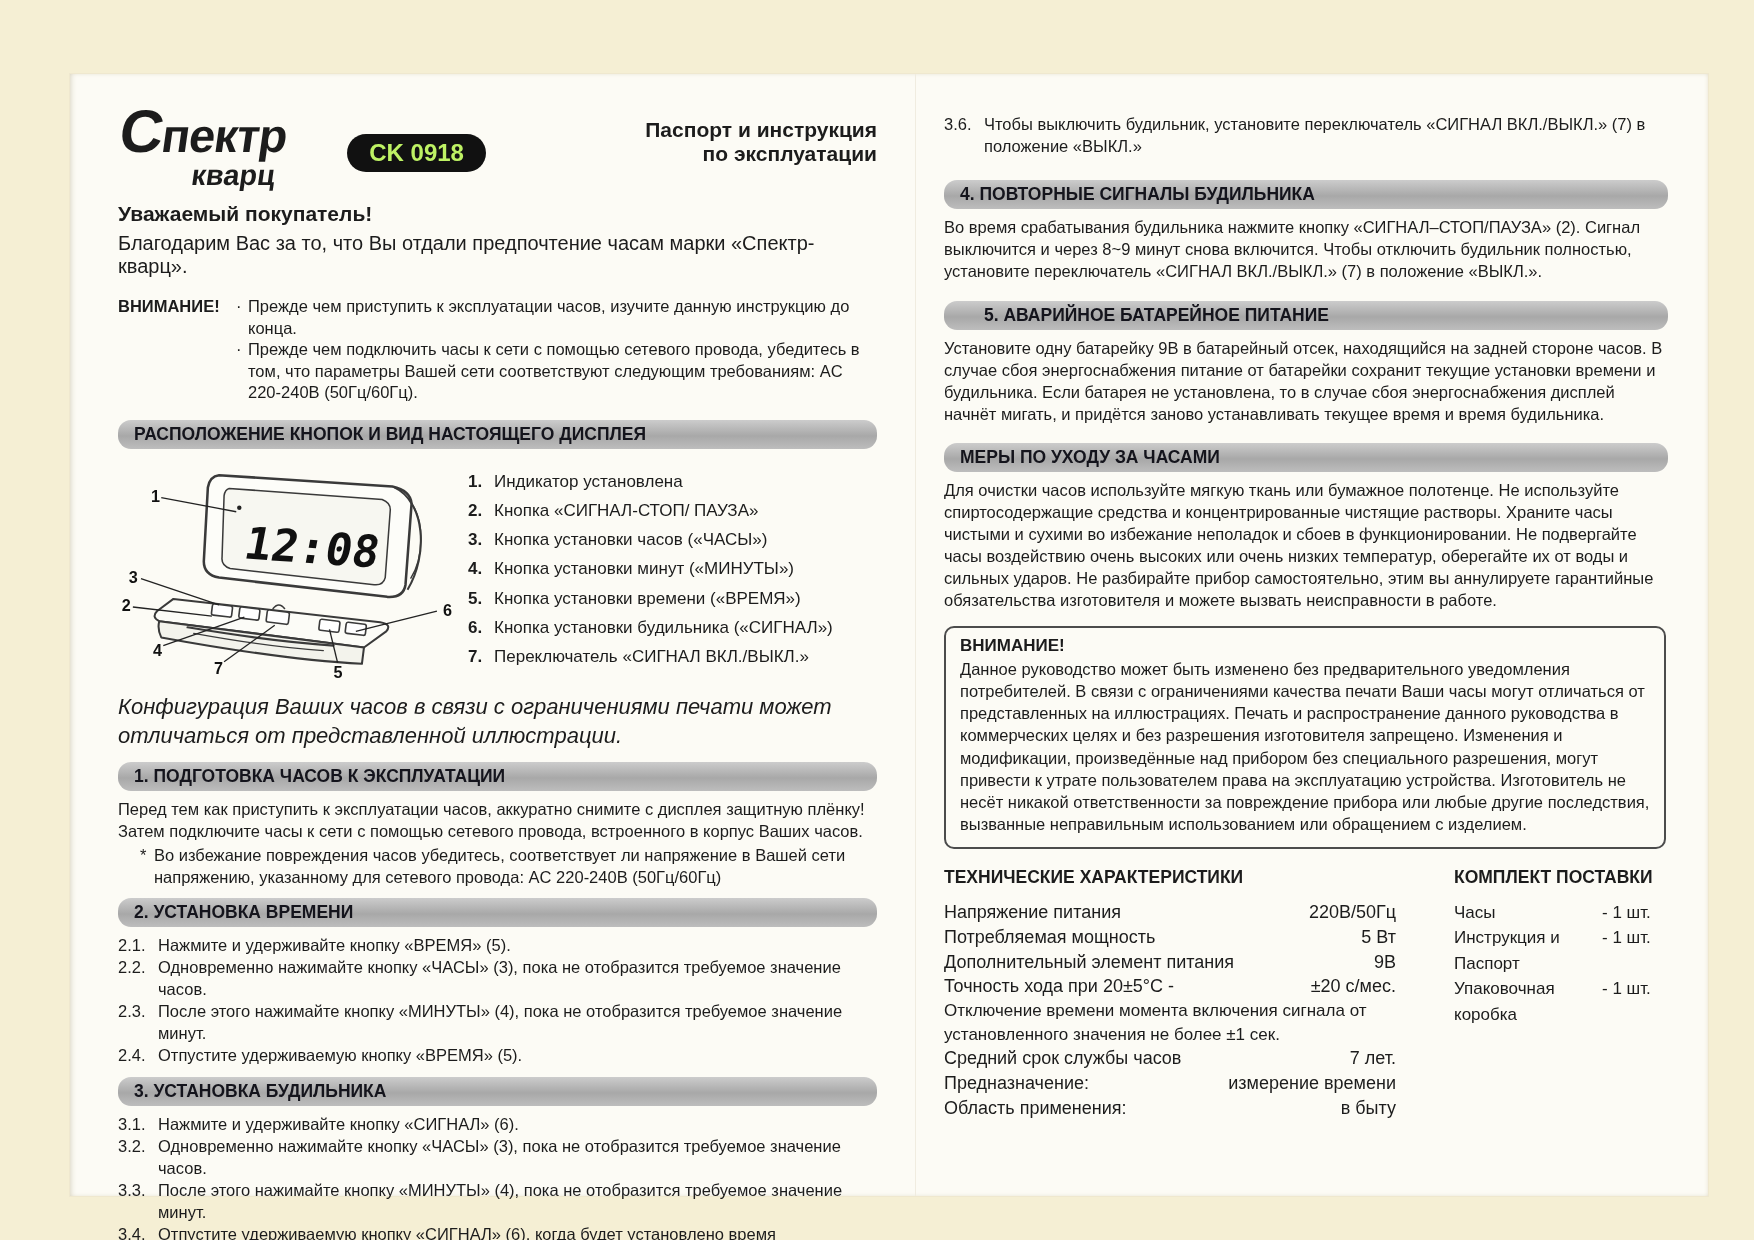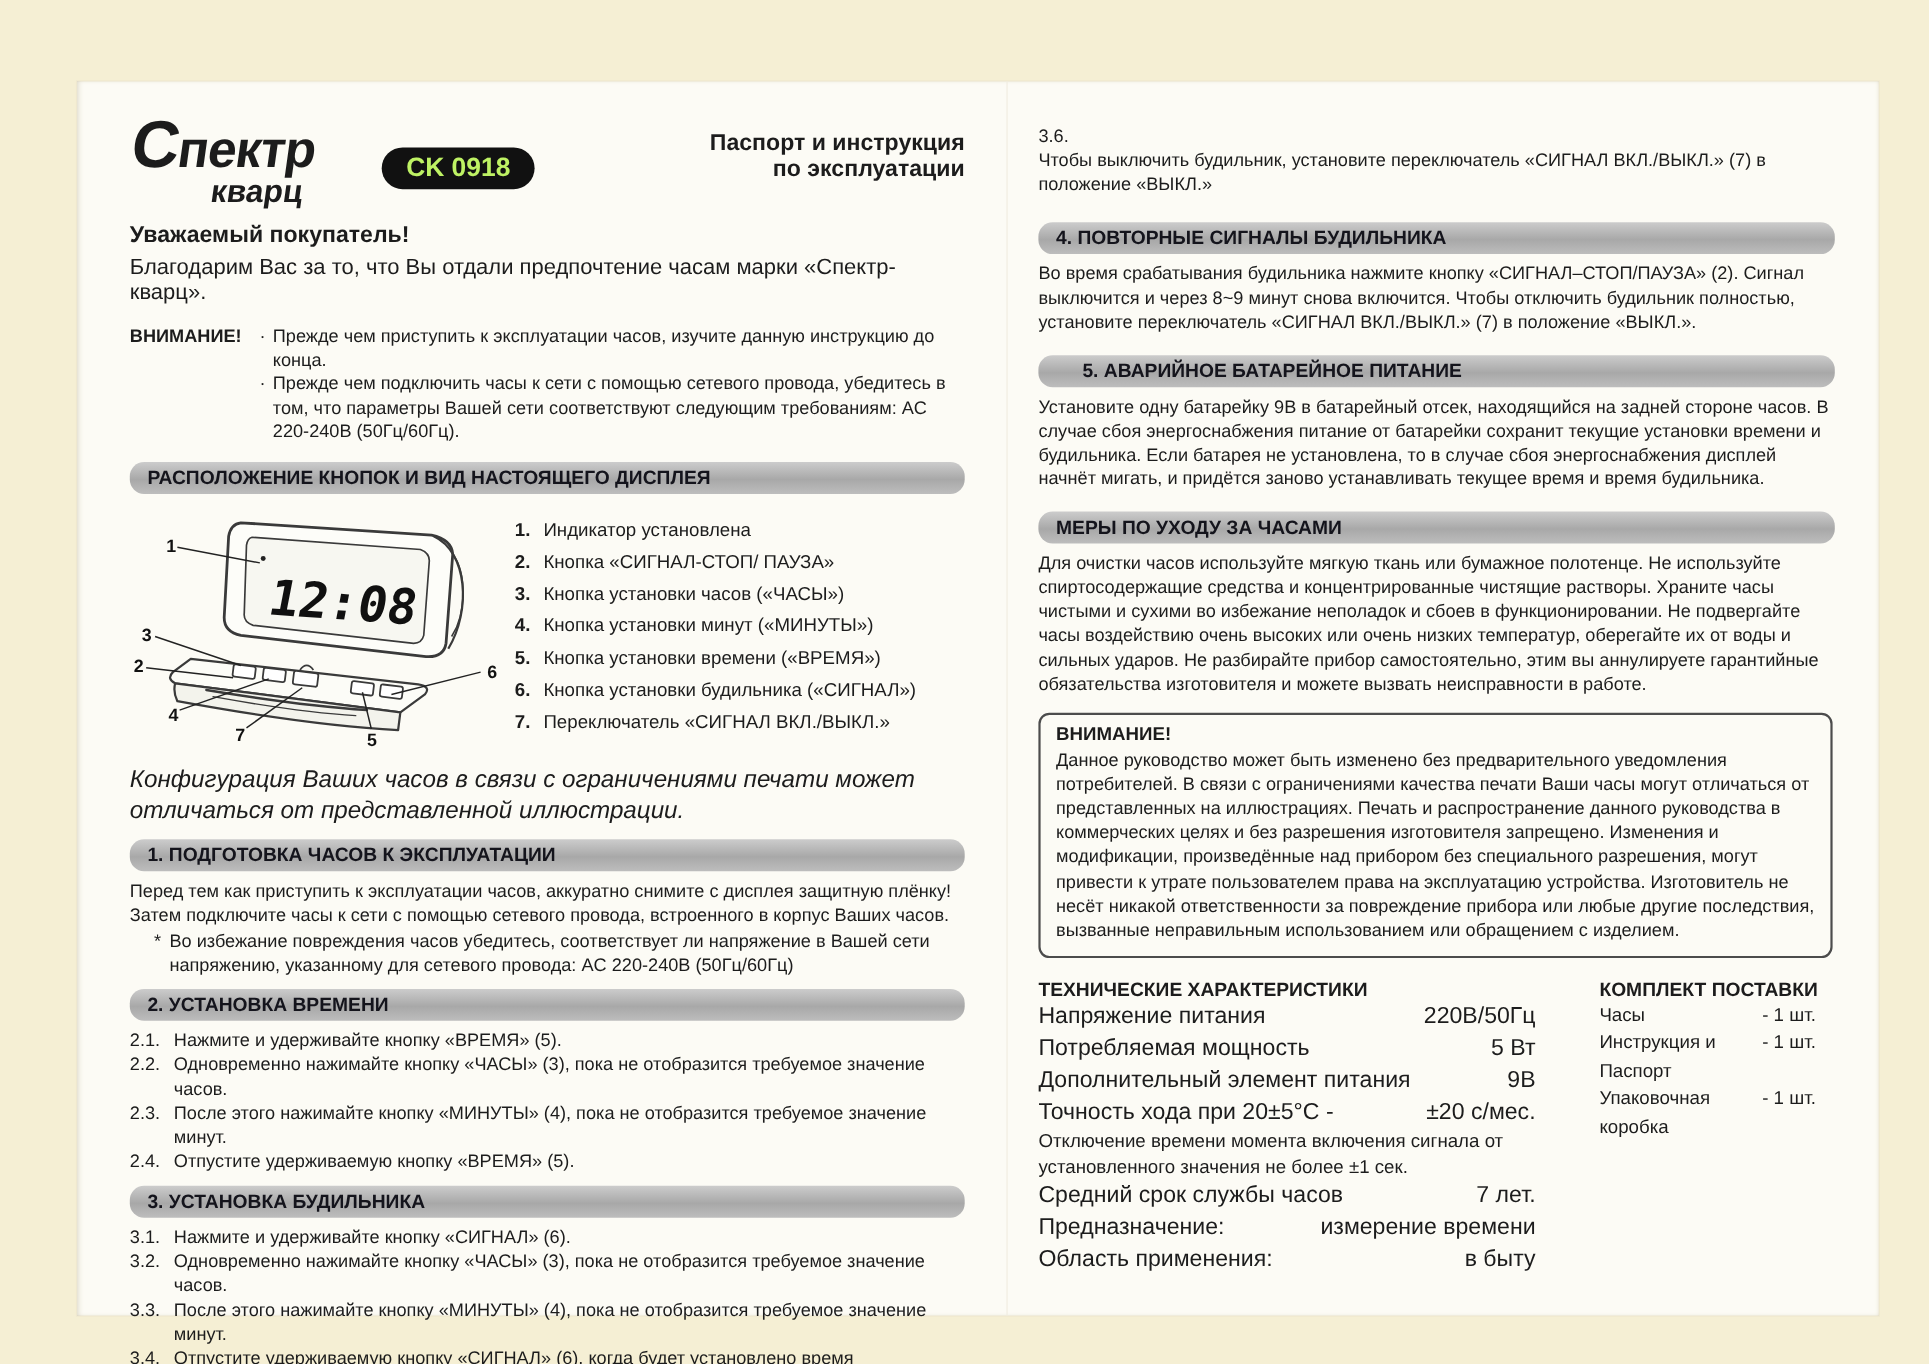--- a/index.html
+++ b/index.html
@@ -66,22 +66,22 @@
   .att-box{
     border:2px solid #4c4c4c;border-radius:10px;
     padding:8px 14px 12px;margin:14px 2px 18px 0;
   }
   .att-box .att-head{font-weight:bold;font-size:17px;margin-bottom:2px;}
   .att-box .att-text{font-size:16.5px;line-height:1.34;}
 
   .bottom{display:flex;margin-top:16px;}
   .specs{width:452px;flex:none;}
   .pack{margin-left:58px;flex:1;}
-  .tbl-title{font-weight:bold;font-size:17.5px;margin-bottom:0;}
-  .spec-row{display:flex;font-size:21px;line-height:1.38;}
+  .tbl-title{font-weight:bold;font-size:17.5px;margin-bottom:12px;}
+  .spec-row{display:flex;font-size:18px;line-height:1.38;}
   .spec-row .lbl{flex:1;}
   .spec-row .val{text-align:right;white-space:nowrap;}
   .spec-note{font-size:17px;line-height:1.38;}
   .pack-row{display:flex;font-size:17px;line-height:1.5;}
   .pack-row .lbl{flex:1;}
   .pack-row .val{width:66px;text-align:left;white-space:nowrap;}
 
   svg text{font-family:"Liberation Sans","DejaVu Sans",sans-serif;}
   .lcd{font-family:"DejaVu Sans Mono",monospace;font-weight:bold;}
 </style>
@@ -247,21 +247,21 @@
       </div>
     <div class="num-item">
         <span class="n">3.4.</span>
         <span class="t">Отпустите  удерживаемую кнопку «СИГНАЛ» (6), когда будет установлено время срабатывания будильника.</span>
       </div>
 
   </div>
 
   <div class="col col-right">
 
-    <div class="num-item" style="margin-top:14px;flex-direction:column;">
+    <div class="num-item" style="margin-top:14px;">
       <span class="n">3.6.</span>
       <span class="t">Чтобы выключить будильник, установите переключатель «СИГНАЛ ВКЛ./ВЫКЛ.» (7) в положение «ВЫКЛ.»</span>
     </div>
 
     <div class="bar" style="margin-top:22px;">4. ПОВТОРНЫЕ СИГНАЛЫ БУДИЛЬНИКА</div>
     <div class="body-text">Во время срабатывания будильника нажмите кнопку «СИГНАЛ–СТОП/ПАУЗА» (2). Сигнал выключится и через 8~9 минут снова включится. Чтобы отключить будильник полностью, установите переключатель «СИГНАЛ ВКЛ./ВЫКЛ.» (7) в положение «ВЫКЛ.».</div>
 
     <div class="bar" style="margin-top:18px;padding-left:40px;">5. АВАРИЙНОЕ БАТАРЕЙНОЕ ПИТАНИЕ</div>
     <div class="body-text">Установите одну батарейку 9В в батарейный отсек, находящийся на задней стороне часов. В случае сбоя энергоснабжения питание от батарейки сохранит текущие установки времени и будильника. Если батарея не установлена, то в случае сбоя энергоснабжения дисплей начнёт мигать, и придётся заново устанавливать текущее время и время будильника.</div>
 

